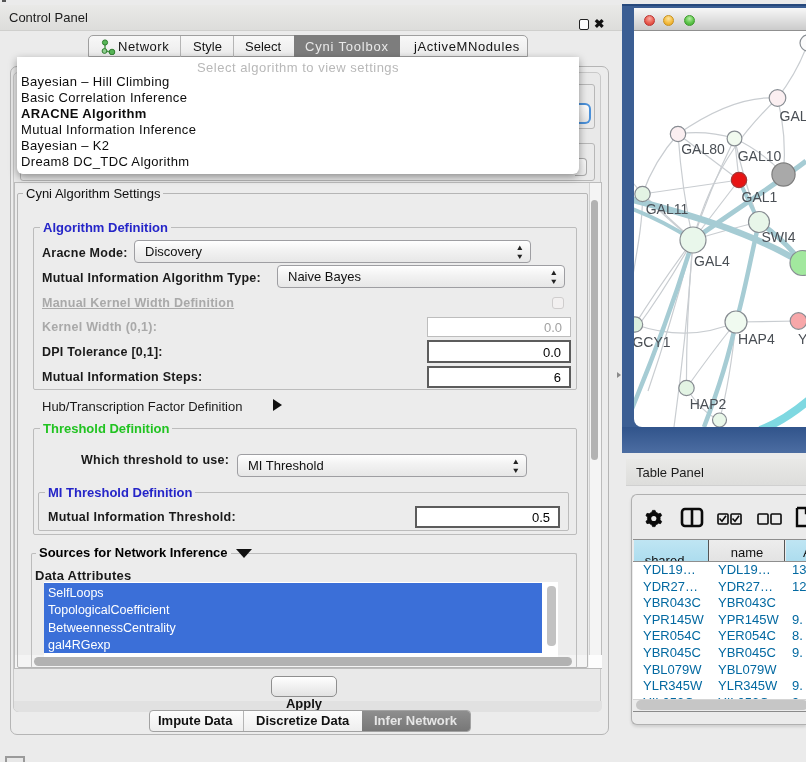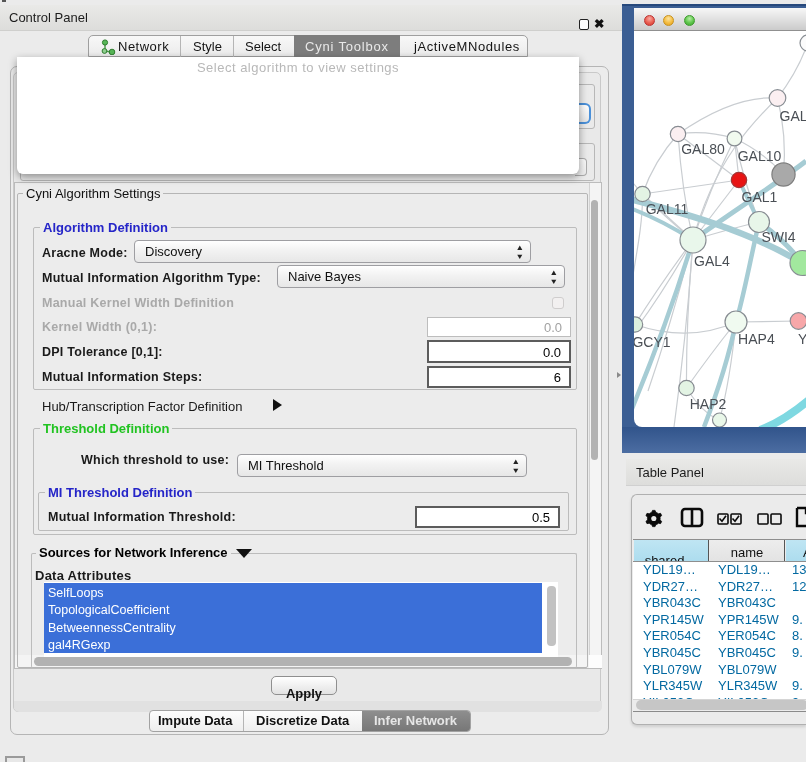--- a/index.html
+++ b/index.html
@@ -71,21 +71,21 @@
 <div class="abs lbl" style="left:42px;top:246px;">Aracne Mode:</div>
 <div class="combo" style="left:134px;top:240px;width:397px;height:23px;">
     <span class="tx">Discovery</span>
     <span class="ar">▲<br>▼</span>
   </div>
 <div class="abs lbl" style="left:42px;top:271px;">Mutual Information Algorithm Type:</div>
 <div class="combo" style="left:277px;top:265px;width:288px;height:23px;">
     <span class="tx">Naive Bayes</span>
     <span class="ar">▲<br>▼</span>
   </div>
-<div class="abs lbl" style="left:42px;top:296px;color:#a9a9a9;">Manual Kernel Width Definition</div>
+<div class="abs lbl" style="left:42px;top:296px;color:#a9a9a9;text-decoration:underline;">Manual Kernel Width Definition</div>
 <div class="abs" style="left:552px;top:297px;width:12px;height:12px;border:1px solid #cfcdcd;border-radius:3px;background:#f2f0f0;"></div>
 <div class="abs lbl" style="left:42px;top:320px;color:#a9a9a9;">Kernel Width (0,1):</div>
 <div class="fld" style="left:427px;top:317px;width:144px;height:20px;border:1px solid #bdbdbd;color:#a2a2a2;padding:2px 8px 0 0;">0.0</div>
 <div class="abs lbl" style="left:42px;top:345px;">DPI Tolerance [0,1]:</div>
 <div class="fld" style="left:427px;top:340px;width:144px;height:23px;border:2px solid #5c5c5c;color:#000;padding:3px 8px 0 0;">0.0</div>
 <div class="abs lbl" style="left:42px;top:370px;">Mutual Information Steps:</div>
 <div class="fld" style="left:427px;top:366px;width:144px;height:22px;border:2px solid #5c5c5c;color:#000;padding:2px 8px 0 0;">6</div>
 <div class="abs" style="left:42px;top:399px;font-size:13px;color:#1a1a1a;">Hub/Transcription Factor Definition</div>
 <div class="abs" style="left:273px;top:399px;width:0;height:0;border-left:9px solid #111;border-top:6px solid transparent;border-bottom:6px solid transparent;"></div>
 
@@ -108,36 +108,37 @@
 </div>
 <div class="abs" style="left:236px;top:549px;width:0;height:0;border-top:9px solid #111;border-left:8px solid transparent;border-right:8px solid transparent;"></div>
 <div class="abs lbl" style="left:35px;top:568px;font-size:13px;">Data Attributes</div>
 
 <div class="abs" style="left:44px;top:582px;width:514px;height:75px;background:#fff;"></div>
 <div class="abs" style="left:44px;top:583px;width:498px;height:70px;background:#3b6fd8;"></div>
 <div class="abs" style="left:48px;top:585px;font-size:12.5px;color:#fff;line-height:17.3px;">SelfLoops<br>TopologicalCoefficient<br>BetweennessCentrality<br>gal4RGexp</div>
 <div class="abs" style="left:547px;top:586px;width:9px;height:60px;background:#c2c2c2;border-radius:4px;"></div>
 
 <div class="abs" style="left:14px;top:701px;width:588px;height:11px;background:#e1e1e1;border-radius:0 0 5px 5px;"></div>
-<div class="abs" style="left:271px;top:676px;width:66px;height:19px;border:1px solid #8f8f8f;border-radius:5px;background:linear-gradient(#ffffff,#efefef 55%,#e2e2e2);text-align:center;font-size:13px;font-weight:bold;color:#111;padding-top:9px;">Apply</div>
+<div class="abs" style="left:271px;top:676px;width:66px;height:19px;border:1px solid #8f8f8f;border-radius:5px;background:linear-gradient(#ffffff,#efefef 55%,#e2e2e2);text-align:center;font-size:13px;font-weight:bold;color:#111;padding-top:19px;">Apply</div>
 
 <div class="abs" style="left:149px;top:710px;width:322px;height:22px;border:1px solid #a2a2a2;border-radius:4px;background:linear-gradient(#fdfdfd,#eeeeee);overflow:hidden;">
   <div class="abs" style="left:93px;top:0;width:1px;height:22px;background:#b5b5b5;"></div>
   <div class="abs" style="left:212px;top:0;width:110px;height:22px;background:linear-gradient(#8e8e8e,#757575);"></div>
   <div class="abs" style="left:8px;top:2px;font-size:13px;font-weight:bold;color:#111;">Impute Data</div>
   <div class="abs" style="left:106px;top:2px;font-size:13px;font-weight:bold;color:#111;">Discretize Data</div>
   <div class="abs" style="left:224px;top:2px;font-size:13px;font-weight:bold;color:#e6e6e6;">Infer Network</div>
 </div>
 
 <div class="abs" style="left:5px;top:756px;width:20px;height:10px;border:2px solid #9a9a9a;background:#e8e8e8;"></div>
 
 <div class="abs" style="left:617px;top:372px;width:0;height:0;border-left:4px solid #8a8a8a;border-top:3px solid transparent;border-bottom:3px solid transparent;"></div>
 
 <div class="abs" style="left:17px;top:57px;width:562px;height:117px;background:#fff;border-radius:0 0 6px 6px;box-shadow:0 3px 9px rgba(0,0,0,0.4);">
   <div class="abs" style="left:0;top:3px;width:562px;text-align:center;font-size:13px;color:#b8b8b8;letter-spacing:0.5px;">Select algorithm to view settings</div>
+  <div class="abs" style="left:4px;top:17px;font-size:13px;color:#0c0c0c;line-height:16px;letter-spacing:0.35px;">Bayesian – Hill Climbing<br>Basic Correlation Inference<br><b>ARACNE Algorithm</b><br>Mutual Information Inference<br>Bayesian – K2<br>Dream8 DC_TDC Algorithm</div>
 </div>
 
 <div class="abs" style="left:622px;top:4px;width:184px;height:449px;background:#3b5e93;border-top:2px solid #27497c;"></div>
 <div class="abs" style="left:622px;top:427px;width:184px;height:26px;background:linear-gradient(#31548b,#4c6da2);"></div>
 <div class="abs" style="left:634px;top:8px;width:172px;height:23px;background:linear-gradient(#f7f7f7,#cbcbcb);border-bottom:1px solid #909090;"></div>
 <div class="abs" style="left:644px;top:15px;width:11px;height:11px;border-radius:50%;background:radial-gradient(circle at 50% 30%,#f8a9a2,#ea5f52 55%,#d5382c);border:0.5px solid #b33;"></div>
 <div class="abs" style="left:663px;top:15px;width:11px;height:11px;border-radius:50%;background:radial-gradient(circle at 50% 30%,#fbe3a0,#f5bd41 55%,#e09c1d);border:0.5px solid #c8921e;"></div>
 <div class="abs" style="left:684px;top:15px;width:11px;height:11px;border-radius:50%;background:radial-gradient(circle at 50% 30%,#b6eda4,#5fc64c 55%,#3fa52f);border:0.5px solid #3d9a2d;"></div>
 <div class="abs" style="left:634px;top:31px;width:172px;height:396px;background:#fff;border-radius:0 0 0 8px;overflow:hidden;">
 <svg width="172" height="396" viewBox="0 0 172 396" id="net">

